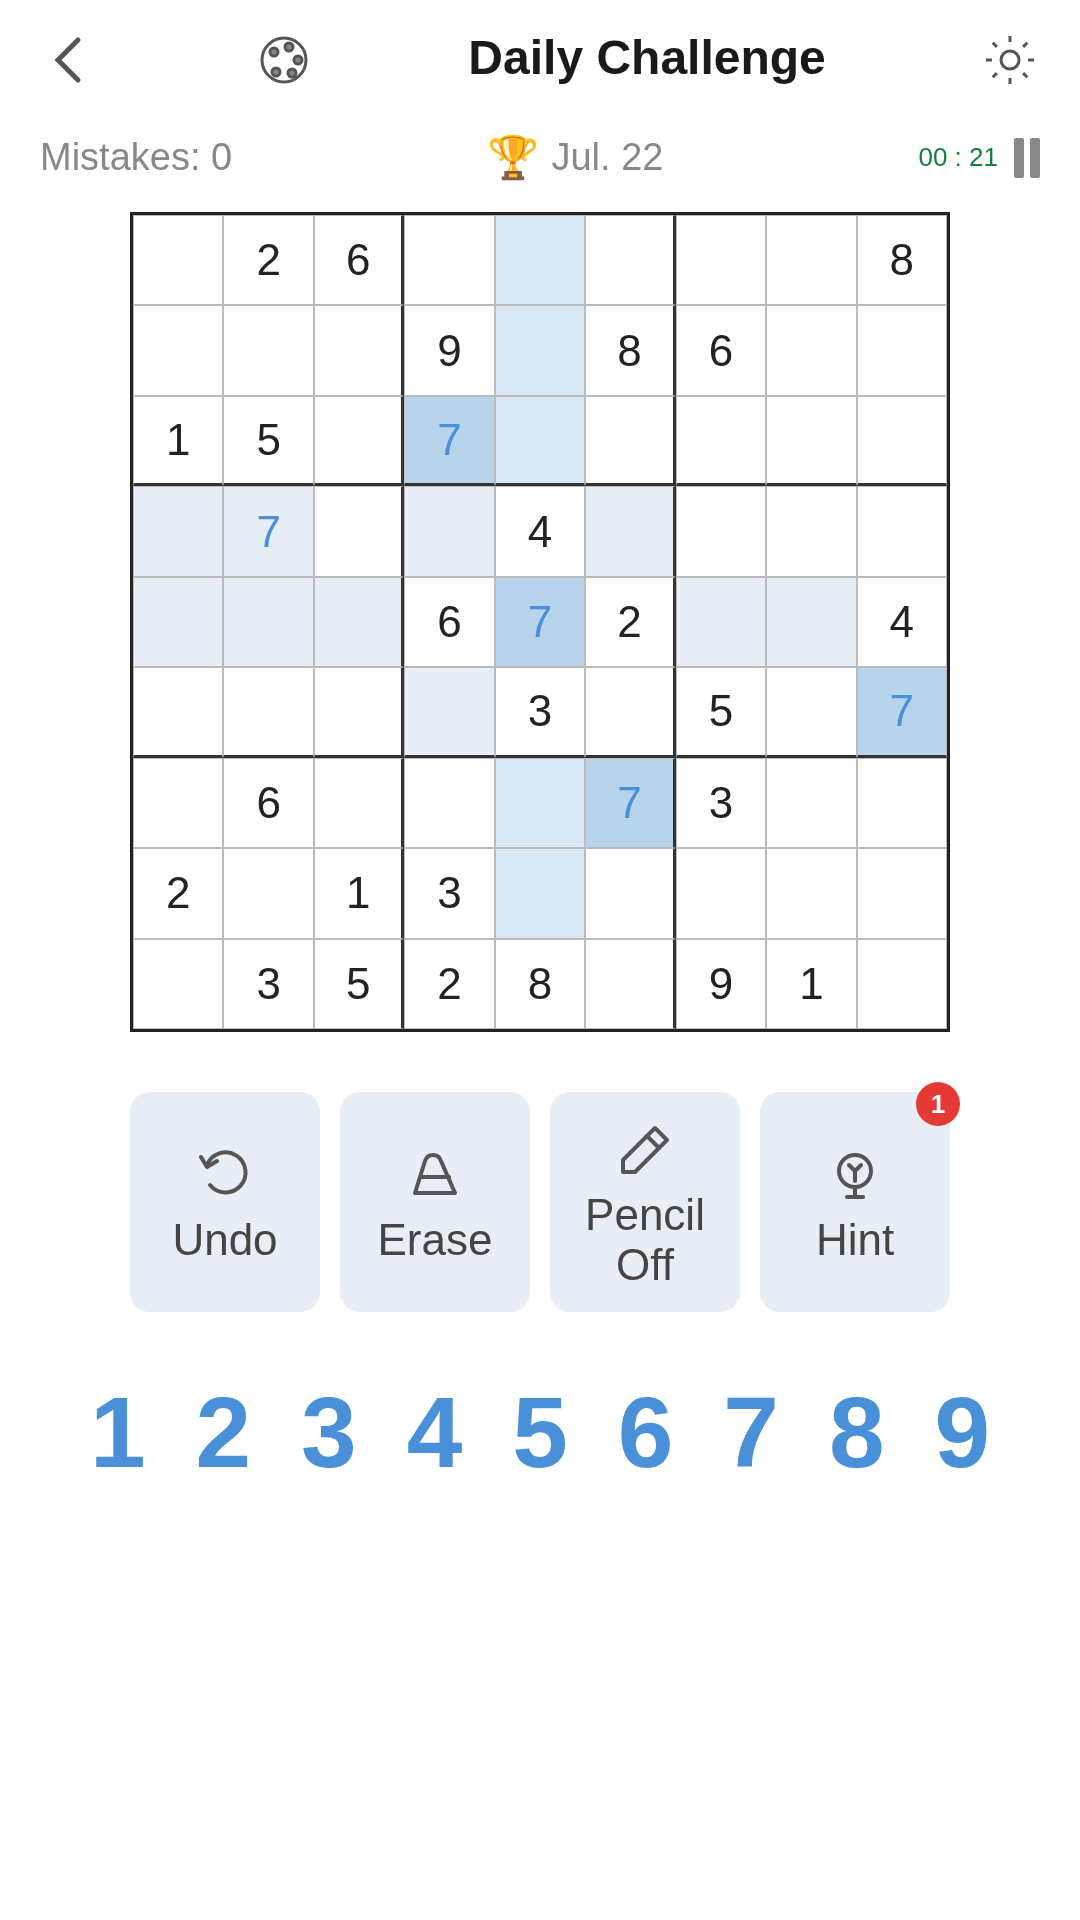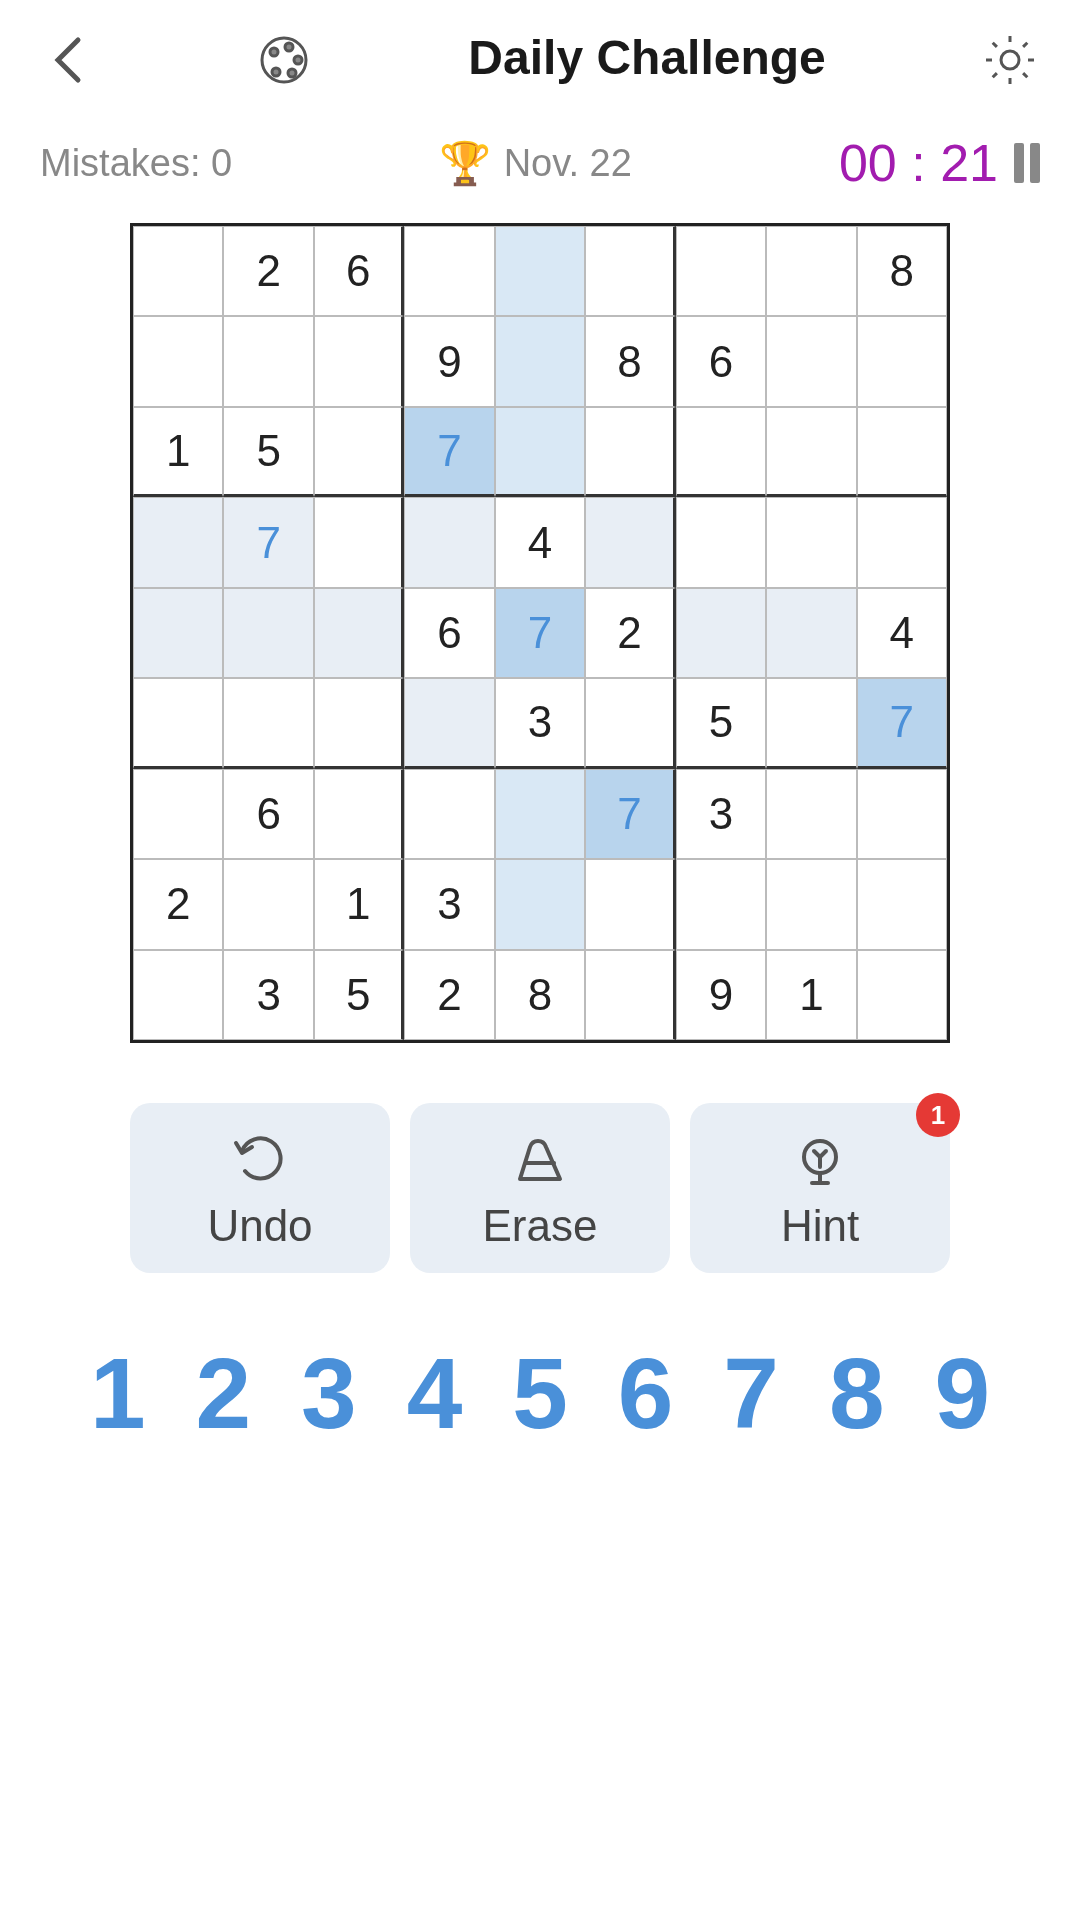--- a/index.html
+++ b/index.html
@@ -50,22 +50,22 @@
       align-items: center;
       gap: 12px;
       font-size: 38px;
       color: #888;
     }
     .trophy-icon { font-size: 42px; }
     .timer-section {
       display: flex;
       align-items: center;
       gap: 16px;
-      font-size: 52px;
-      color: #a21caf;
+      font-size: 26px;
+      color: #15803d;
     }
     .pause-icon {
       display: flex;
       gap: 6px;
       align-items: center;
     }
     .pause-bar {
       width: 10px;
       height: 40px;
       background: #888;
@@ -210,21 +210,21 @@
       <circle cx="30" cy="30" r="9"></circle>
       <path d="M30 6v6M30 48v6M6 30h6M48 30h6M12.7 12.7l4.2 4.2M43.1 43.1l4.2 4.2M47.3 12.7l-4.2 4.2M16.9 43.1l-4.2 4.2"></path>
     </svg>
   </span>
 </div>
 
 <div class="stats-bar">
   <span class="mistakes">Mistakes: 0</span>
   <div class="date-section">
     <span class="trophy-icon">🏆</span>
-    <span>Nov. 22</span>
+    <span>Jul. 22</span>
   </div>
   <div class="timer-section">
     <span>00 : 21</span>
     <div class="pause-icon">
       <div class="pause-bar"></div>
       <div class="pause-bar"></div>
     </div>
   </div>
 </div>
 
@@ -323,20 +323,27 @@
     <span class="tool-label">Undo</span>
   </button>
   <button class="tool-btn">
     <svg class="svg-icon" viewBox="0 0 60 60" fill="none" stroke="#555" stroke-width="4" stroke-linecap="round" stroke-linejoin="round">
       <path d="M10 48 L20 16 Q22 10 28 10 Q34 10 36 16 L50 48 Z"></path>
       <line x1="16" y1="32" x2="44" y2="32"></line>
     </svg>
     <span class="tool-label">Erase</span>
   </button>
   <button class="tool-btn">
+    <svg class="svg-icon" viewBox="0 0 60 60" fill="none" stroke="#555" stroke-width="4" stroke-linecap="round" stroke-linejoin="round">
+      <path d="M40 8 L52 20 L20 52 L8 52 L8 40 Z"></path>
+      <line x1="32" y1="16" x2="44" y2="28"></line>
+    </svg>
+    <span class="tool-label">Pencil Off</span>
+  </button>
+  <button class="tool-btn">
     <div class="badge">1</div>
     <svg class="svg-icon" viewBox="0 0 60 60" fill="none" stroke="#555" stroke-width="4" stroke-linecap="round" stroke-linejoin="round">
       <circle cx="30" cy="26" r="16"></circle>
       <line x1="30" y1="42" x2="30" y2="52"></line>
       <line x1="22" y1="52" x2="38" y2="52"></line>
       <line x1="24" y1="20" x2="30" y2="26"></line>
       <line x1="30" y1="26" x2="36" y2="20"></line>
       <line x1="30" y1="26" x2="30" y2="36"></line>
     </svg>
     <span class="tool-label">Hint</span>

